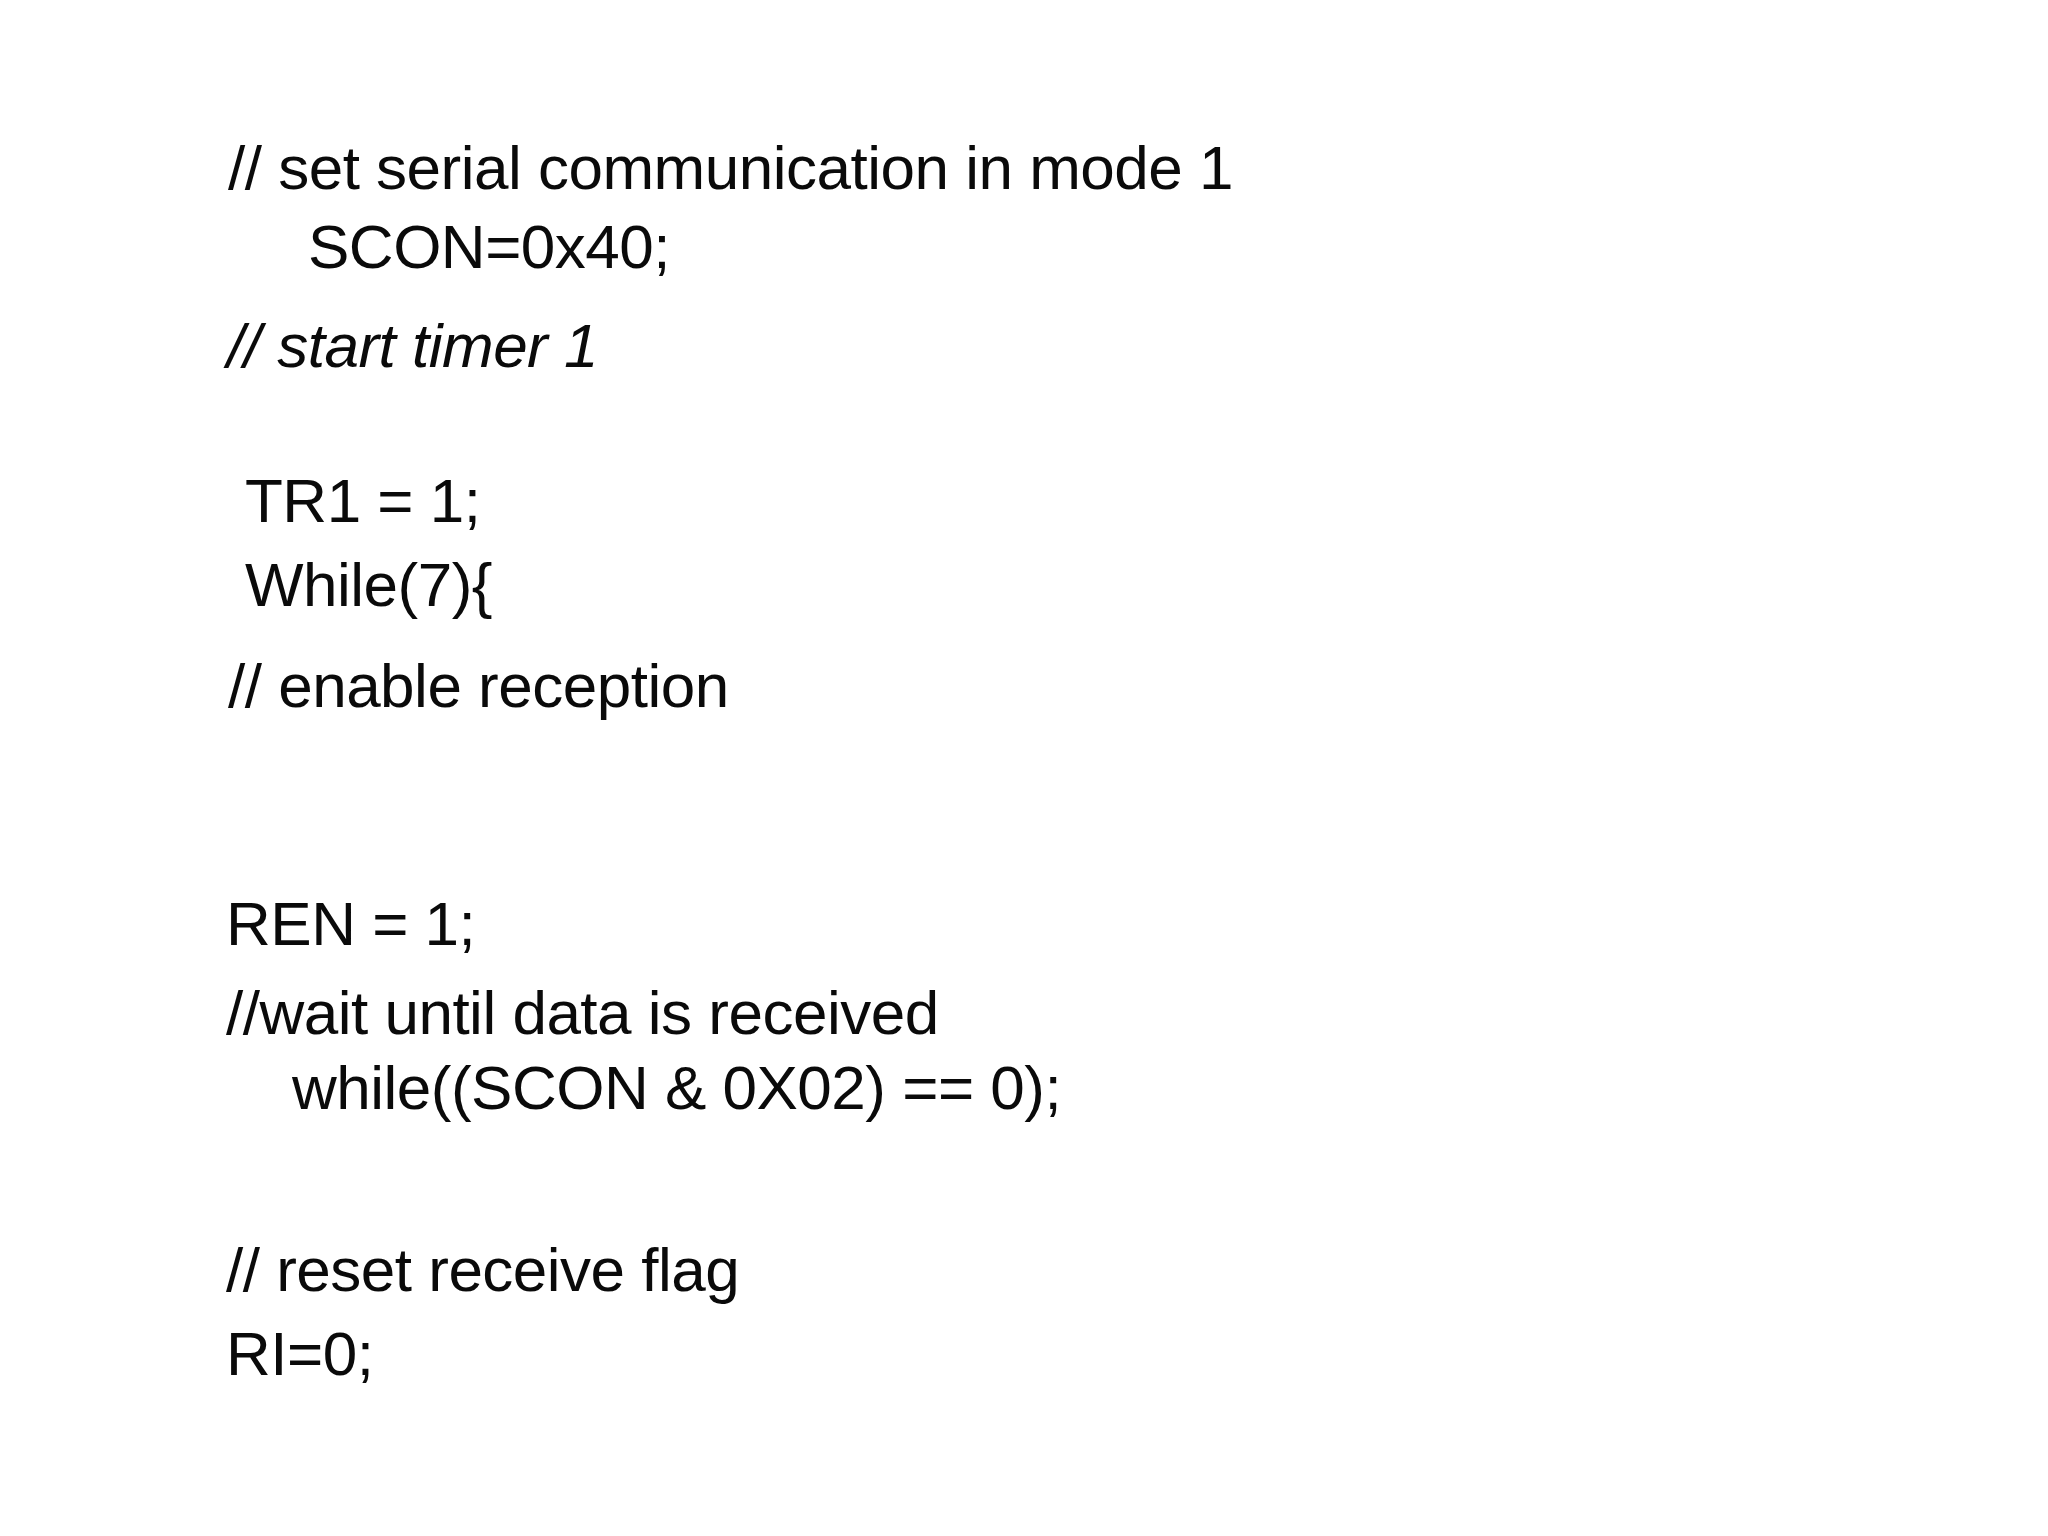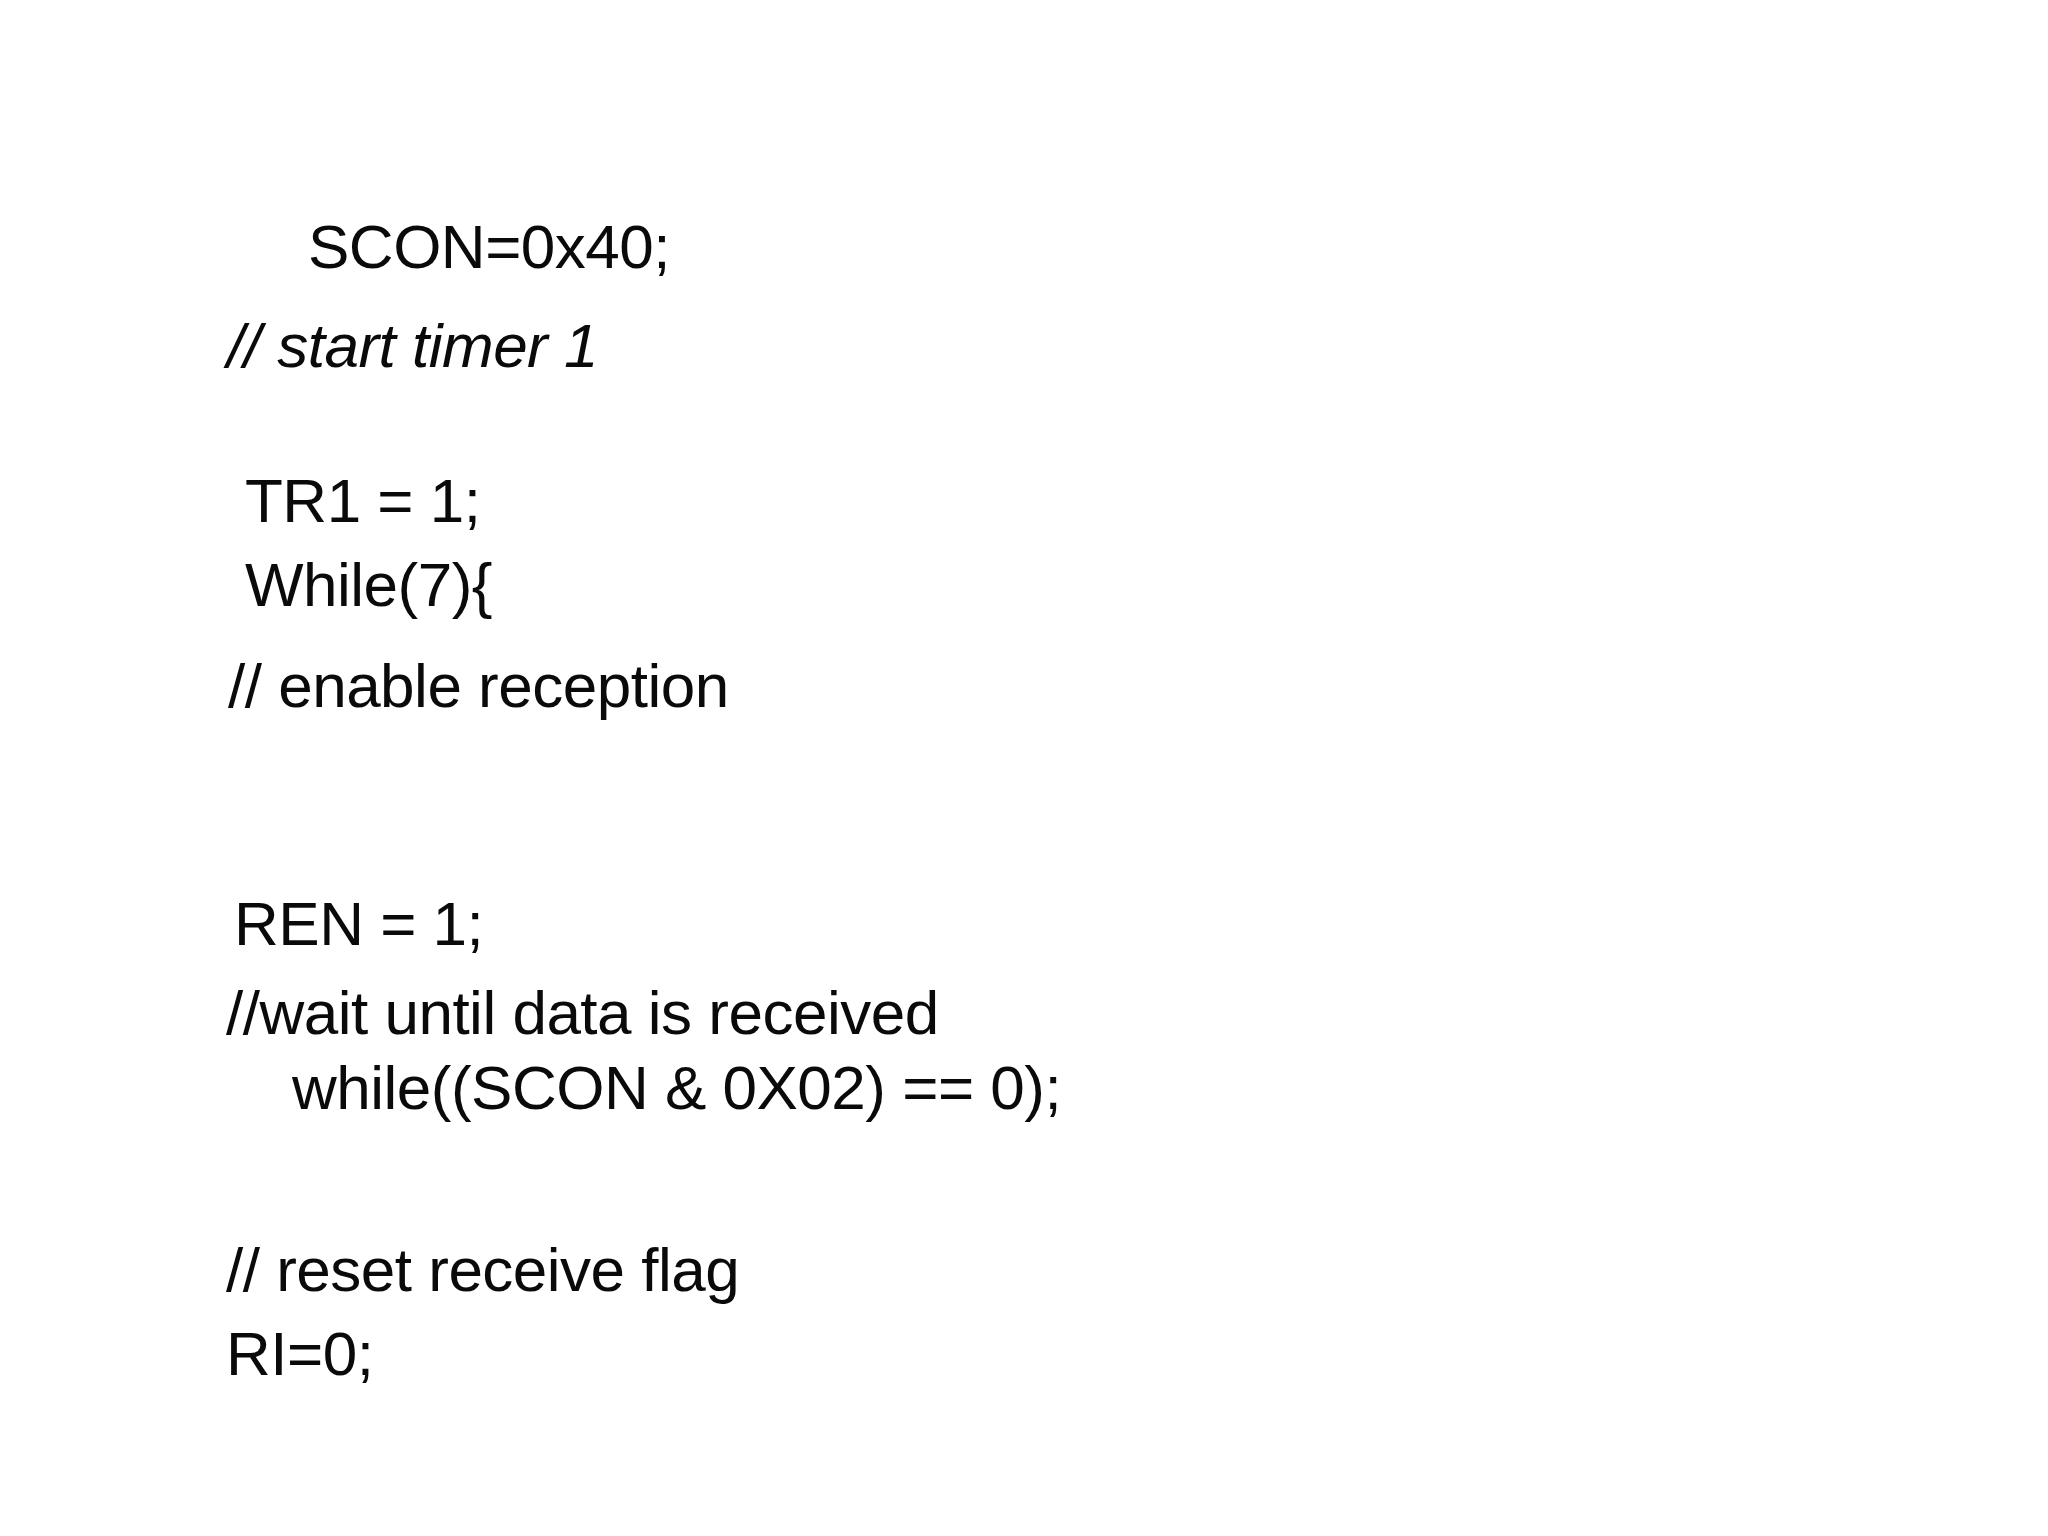--- a/index.html
+++ b/index.html
@@ -27,31 +27,32 @@
     white-space: pre;
     font-weight: 400;
     letter-spacing: -0.5px;
   }
   .l1  { left: 228px; top: 137px;  }
   .l2  { left: 308px; top: 216px;  }
   .l3  { left: 227px; top: 315px; font-style: italic;  }
   .l4  { left: 245px; top: 470px;  }
   .l5  { left: 245px; top: 554px;  }
   .l6  { left: 228px; top: 655px;  }
-  .l7  { left: 234px; top: 893px;  }
+  .l7  { left: 226px; top: 893px;  }
   .l8  { left: 226px; top: 982px;  }
   .l9  { left: 292px; top: 1057px; }
   .l10 { left: 500px; top: 1149px; }
   .l11 { left: 226px; top: 1239px; }
   .l12 { left: 226px; top: 1323px; text-align: right; }
 </style>
 </head>
 <body>
 
 <main class="slide">
+  <div class="code-line l1">// set serial communication in mode 1</div>
   <div class="code-line l2">SCON=0x40;</div>
   <div class="code-line l3">// start timer 1</div>
   <div class="code-line l4">TR1 = 1;</div>
   <div class="code-line l5">While(7){</div>
   <div class="code-line l6">// enable reception</div>
   <div class="code-line l7">REN = 1;</div>
   <div class="code-line l8">//wait until data is received</div>
   <div class="code-line l9">while((SCON &amp; 0X02) == 0);</div>
   <div class="code-line l11">// reset receive flag</div>
   <div class="code-line l12">RI=0;</div>

